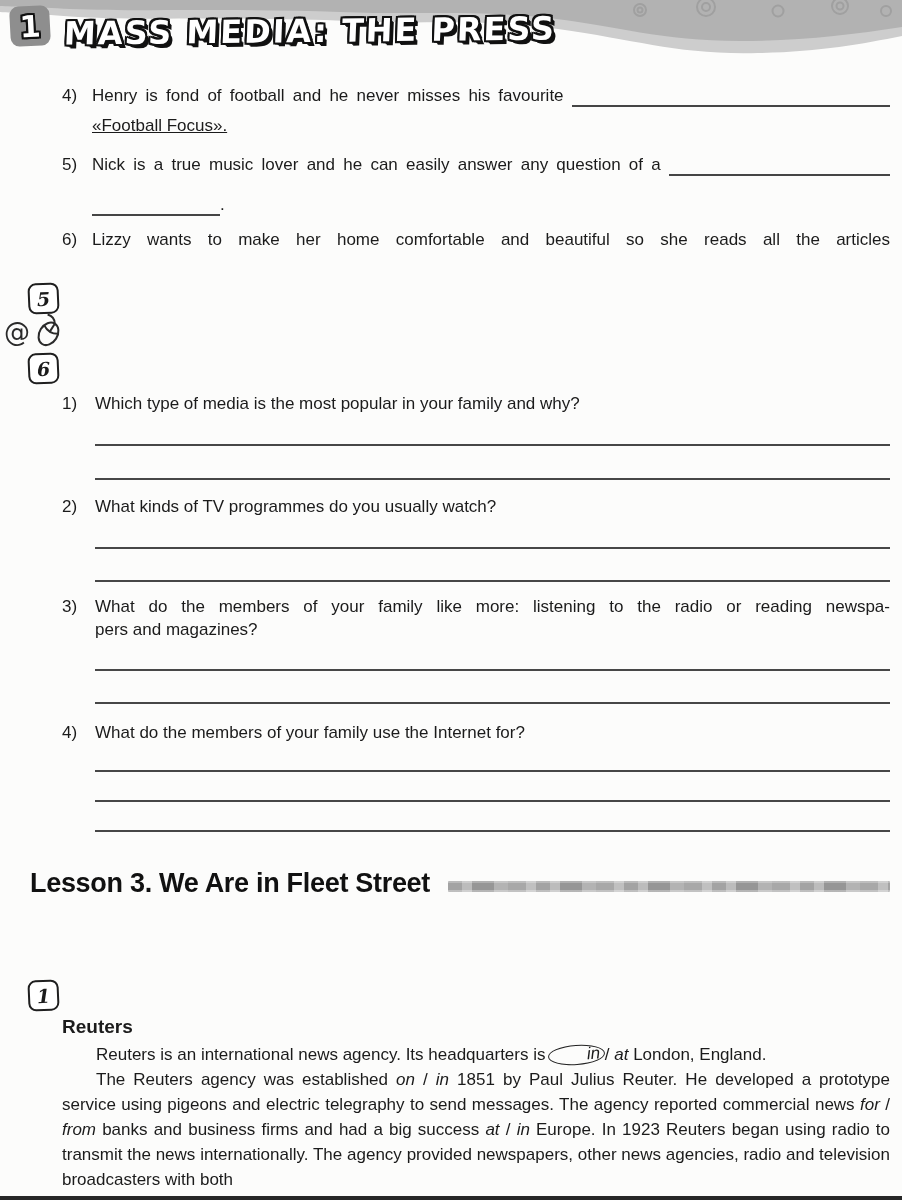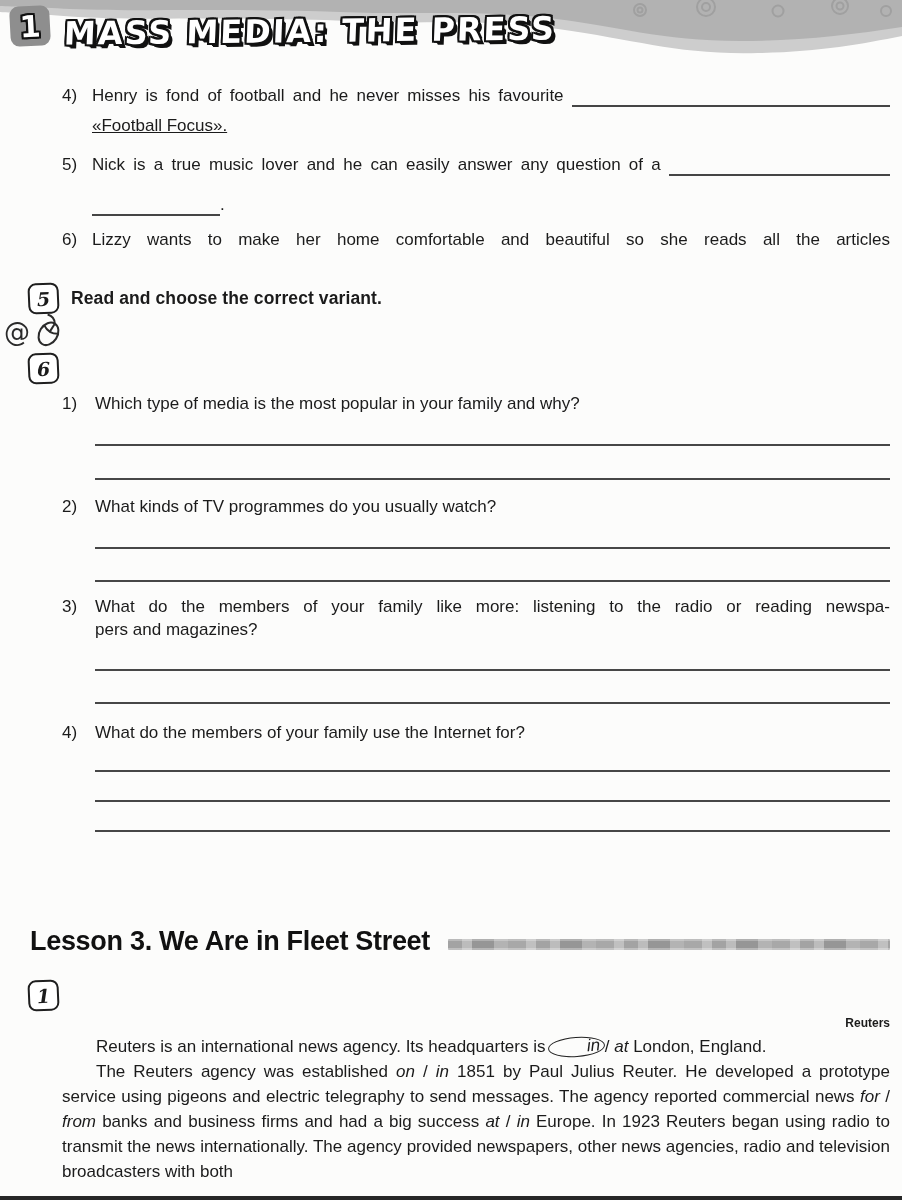--- a/index.html
+++ b/index.html
@@ -77,38 +77,38 @@
   .q-row { display: flex; }
   .q-num { width: 33px; flex: 0 0 33px; }
   .q-text { flex: 1 1 auto; }
   .mt13 { margin-top: 13px; } .mt15 { margin-top: 15px; } .mt17 { margin-top: 17px; }
   .lA { margin-top: 29px; } .lB { margin-top: 32px; }
   .q2A { margin-top: 29px; } .q2B { margin-top: 31px; }
   .q3A { margin-top: 28px; } .q3B { margin-top: 31px; }
   .q4A { margin-top: 26px; } .q4B { margin-top: 28px; } .q4C { margin-top: 28px; }
 
   
-  .lesson { position: absolute; top: 926px; left: 30px; right: 12px; display: flex; align-items: center; }
+  .lesson { position: absolute; top: 868px; left: 30px; right: 12px; display: flex; align-items: center; }
   .lesson h2 {
     font-family: "Liberation Sans", sans-serif;
     font-weight: bold; font-size: 27px; letter-spacing: -0.3px;
     color: #111; white-space: nowrap;
   }
   .lesson-bar {
     flex: 1 1 auto; height: 11px; margin-left: 18px; margin-top: 6px;
     background:
       linear-gradient(180deg, rgba(255,255,255,0.25) 0 2px, rgba(0,0,0,0) 2px 9px, rgba(255,255,255,0.3) 9px 11px),
       repeating-linear-gradient(90deg, #a3a3a3 0 14px, #bcbcbc 14px 24px, #969696 24px 46px, #b3b3b3 46px 60px, #a8a8a8 60px 78px, #c0c0c0 78px 88px);
     border-radius: 1px;
   }
 
   
   .ex1 { top: 980px; }
   .reuters { position: absolute; top: 1016px; left: 62px; right: 12px; }
-  .reuters h3 { font-size: 12px; font-weight: bold; text-align: right; margin-bottom: 4px; }
+  .reuters h3 { font-size: 19px; font-weight: bold; text-align: left; margin-bottom: 4px; }
   .reuters p { font-size: 17px; line-height: 25px; text-align: justify; text-indent: 34px; }
   .prep { font-style: italic; }
   .circled {
     display: inline-block;
     border: 1.7px solid #222;
     border-radius: 50%;
     padding: 0 4px 1px 4px;
     margin: 0 0 0 2px;
     line-height: 17px;
     transform: rotate(-4deg);
@@ -160,21 +160,20 @@
   <div class="item-row" style="margin-top:12px;">
     <span class="item-num">6)</span>
     <span class="force-justify" style="flex:1 1 auto;">Lizzy wants to make her home comfortable and beautiful so she reads all the articles</span>
   </div>
 </section>
 
 <div class="ex-header" style="top:283px;">
   <div class="ex-num-box">
     <span>5</span>
   </div>
-  <span class="ex-title">Read and choose the correct variant.</span>
 </div>
 
 <div class="at-mouse">
   <span class="at-glyph">@</span>
   <svg width="38" height="38" viewBox="0 0 38 38">
     <g transform="rotate(32 19 20)" stroke="#2a2a2a" stroke-width="2" fill="none">
       <ellipse cx="19" cy="21" rx="9" ry="12"></ellipse>
       <line x1="19" y1="9" x2="19" y2="19"></line>
       <path d="M11,16 Q19,21 27,16"></path>
       <path d="M19,9 Q15,3 8,5"></path>

